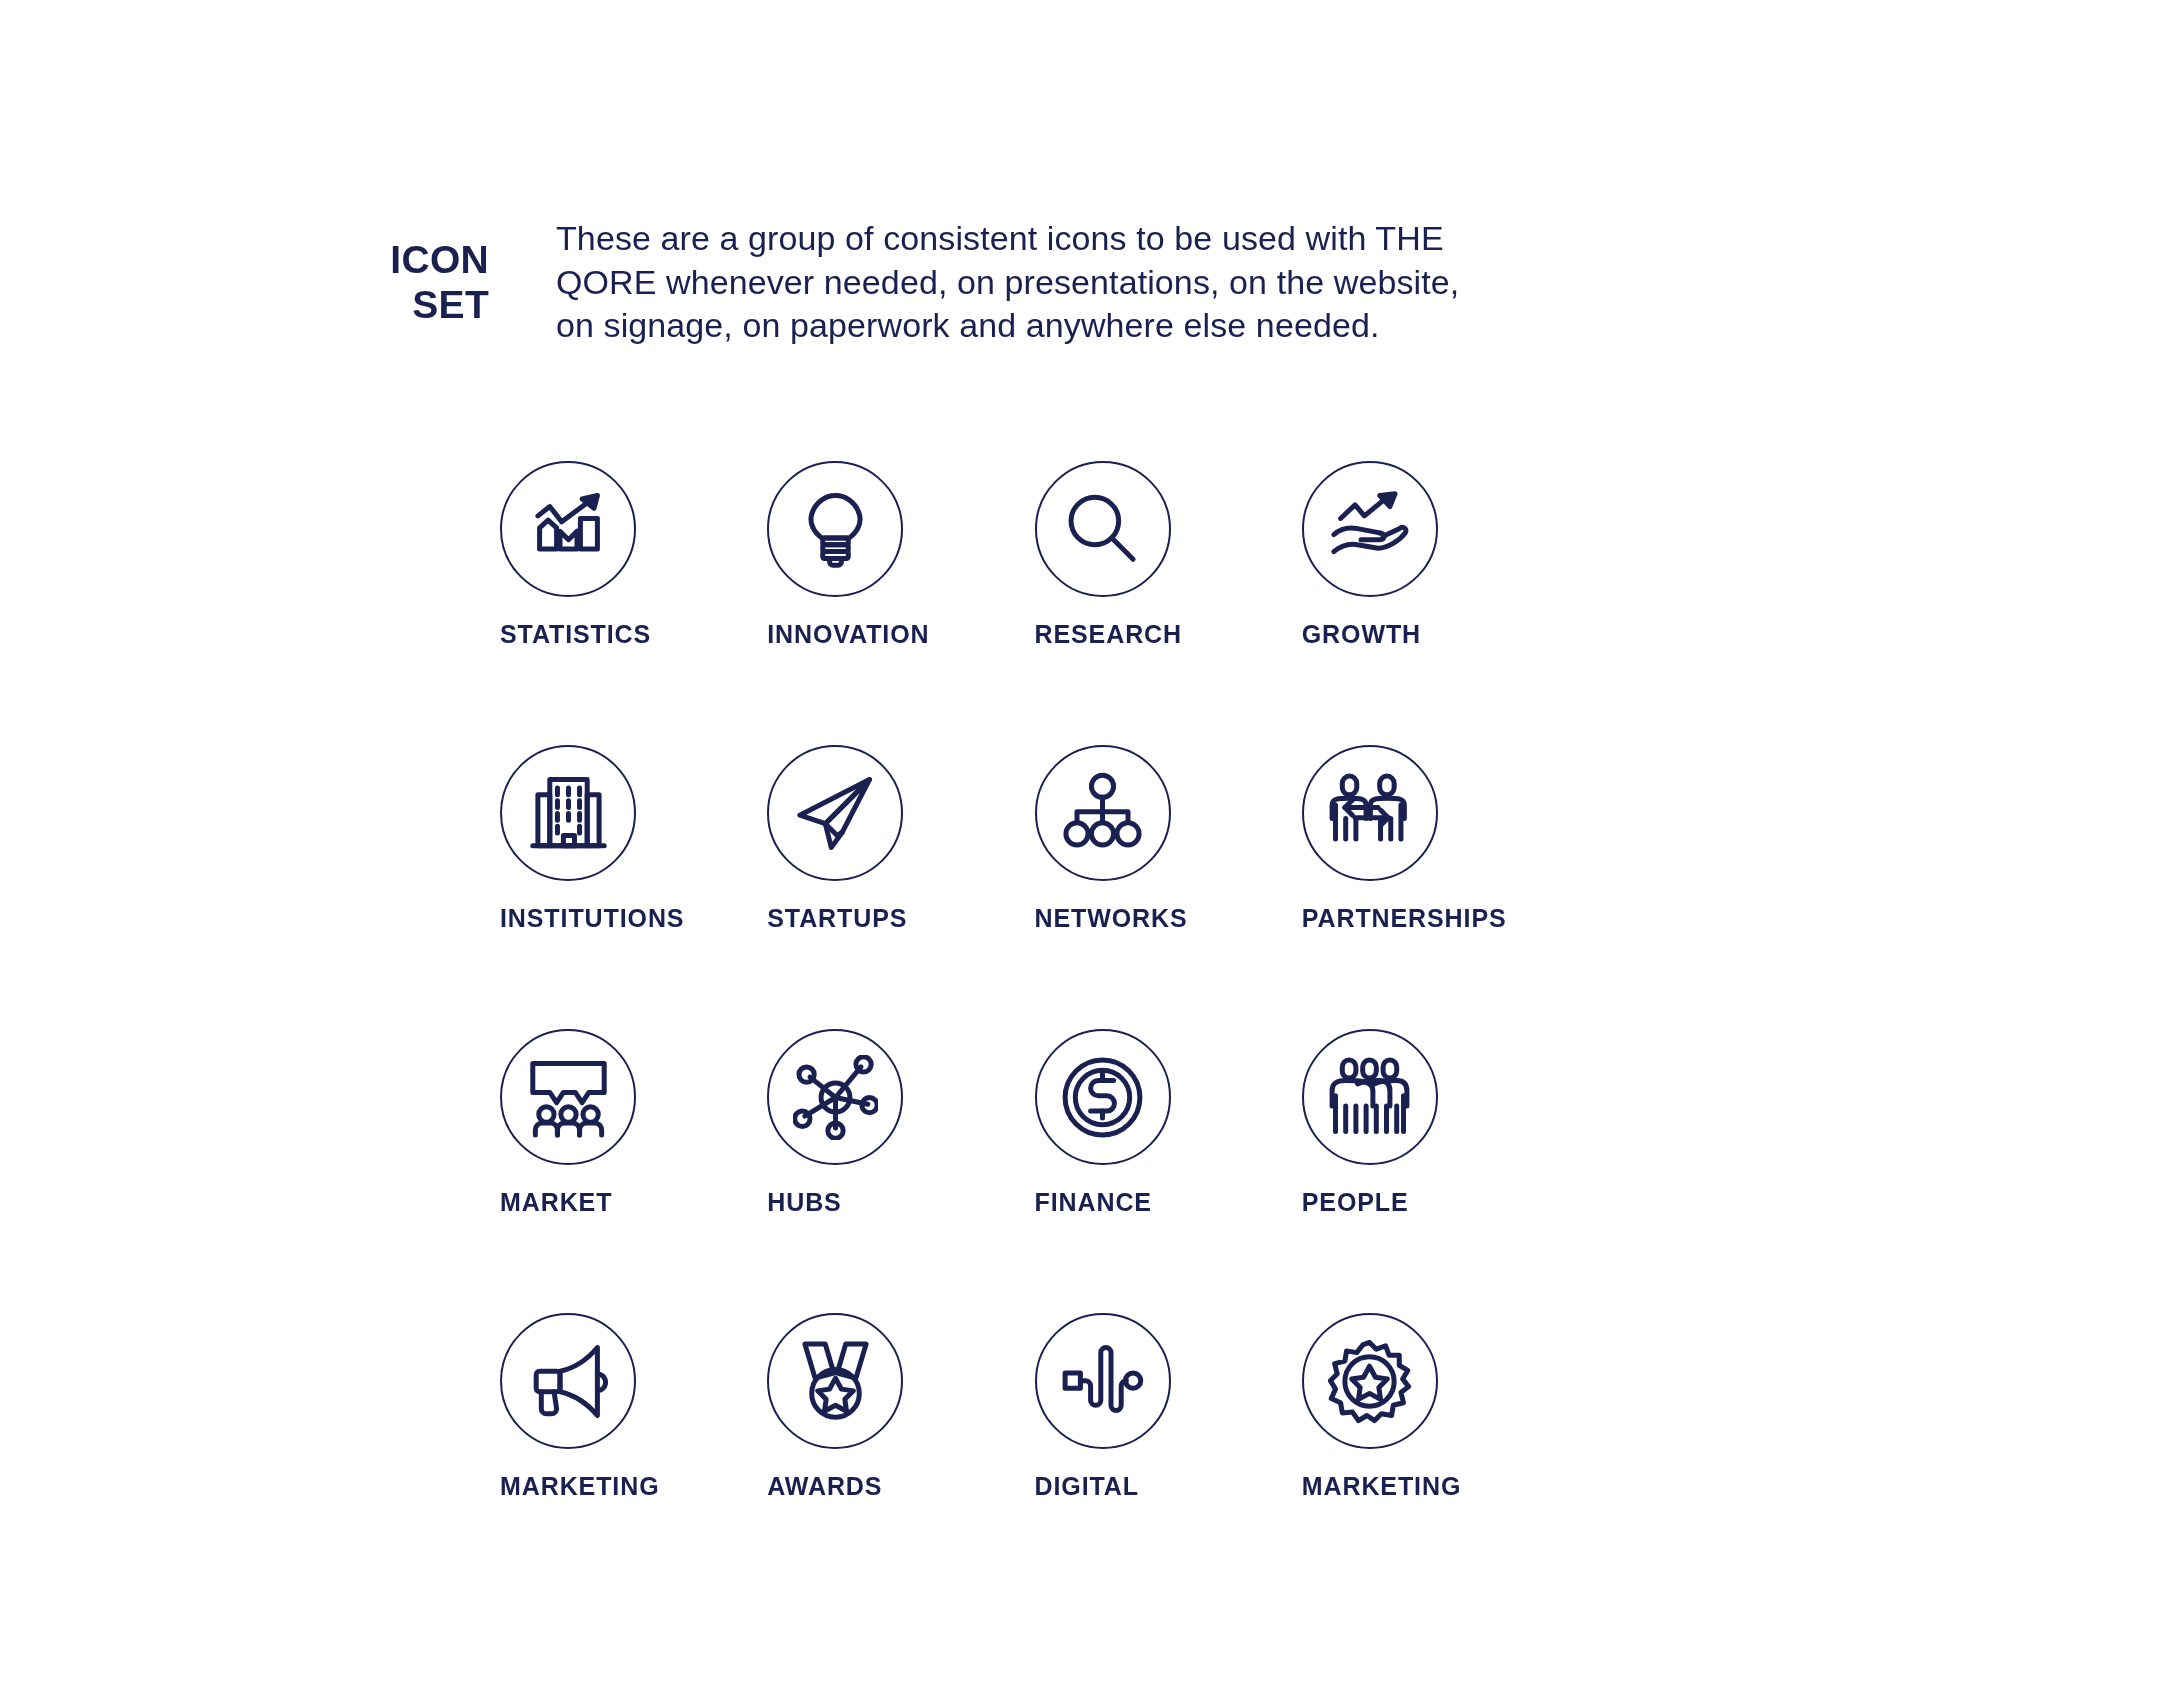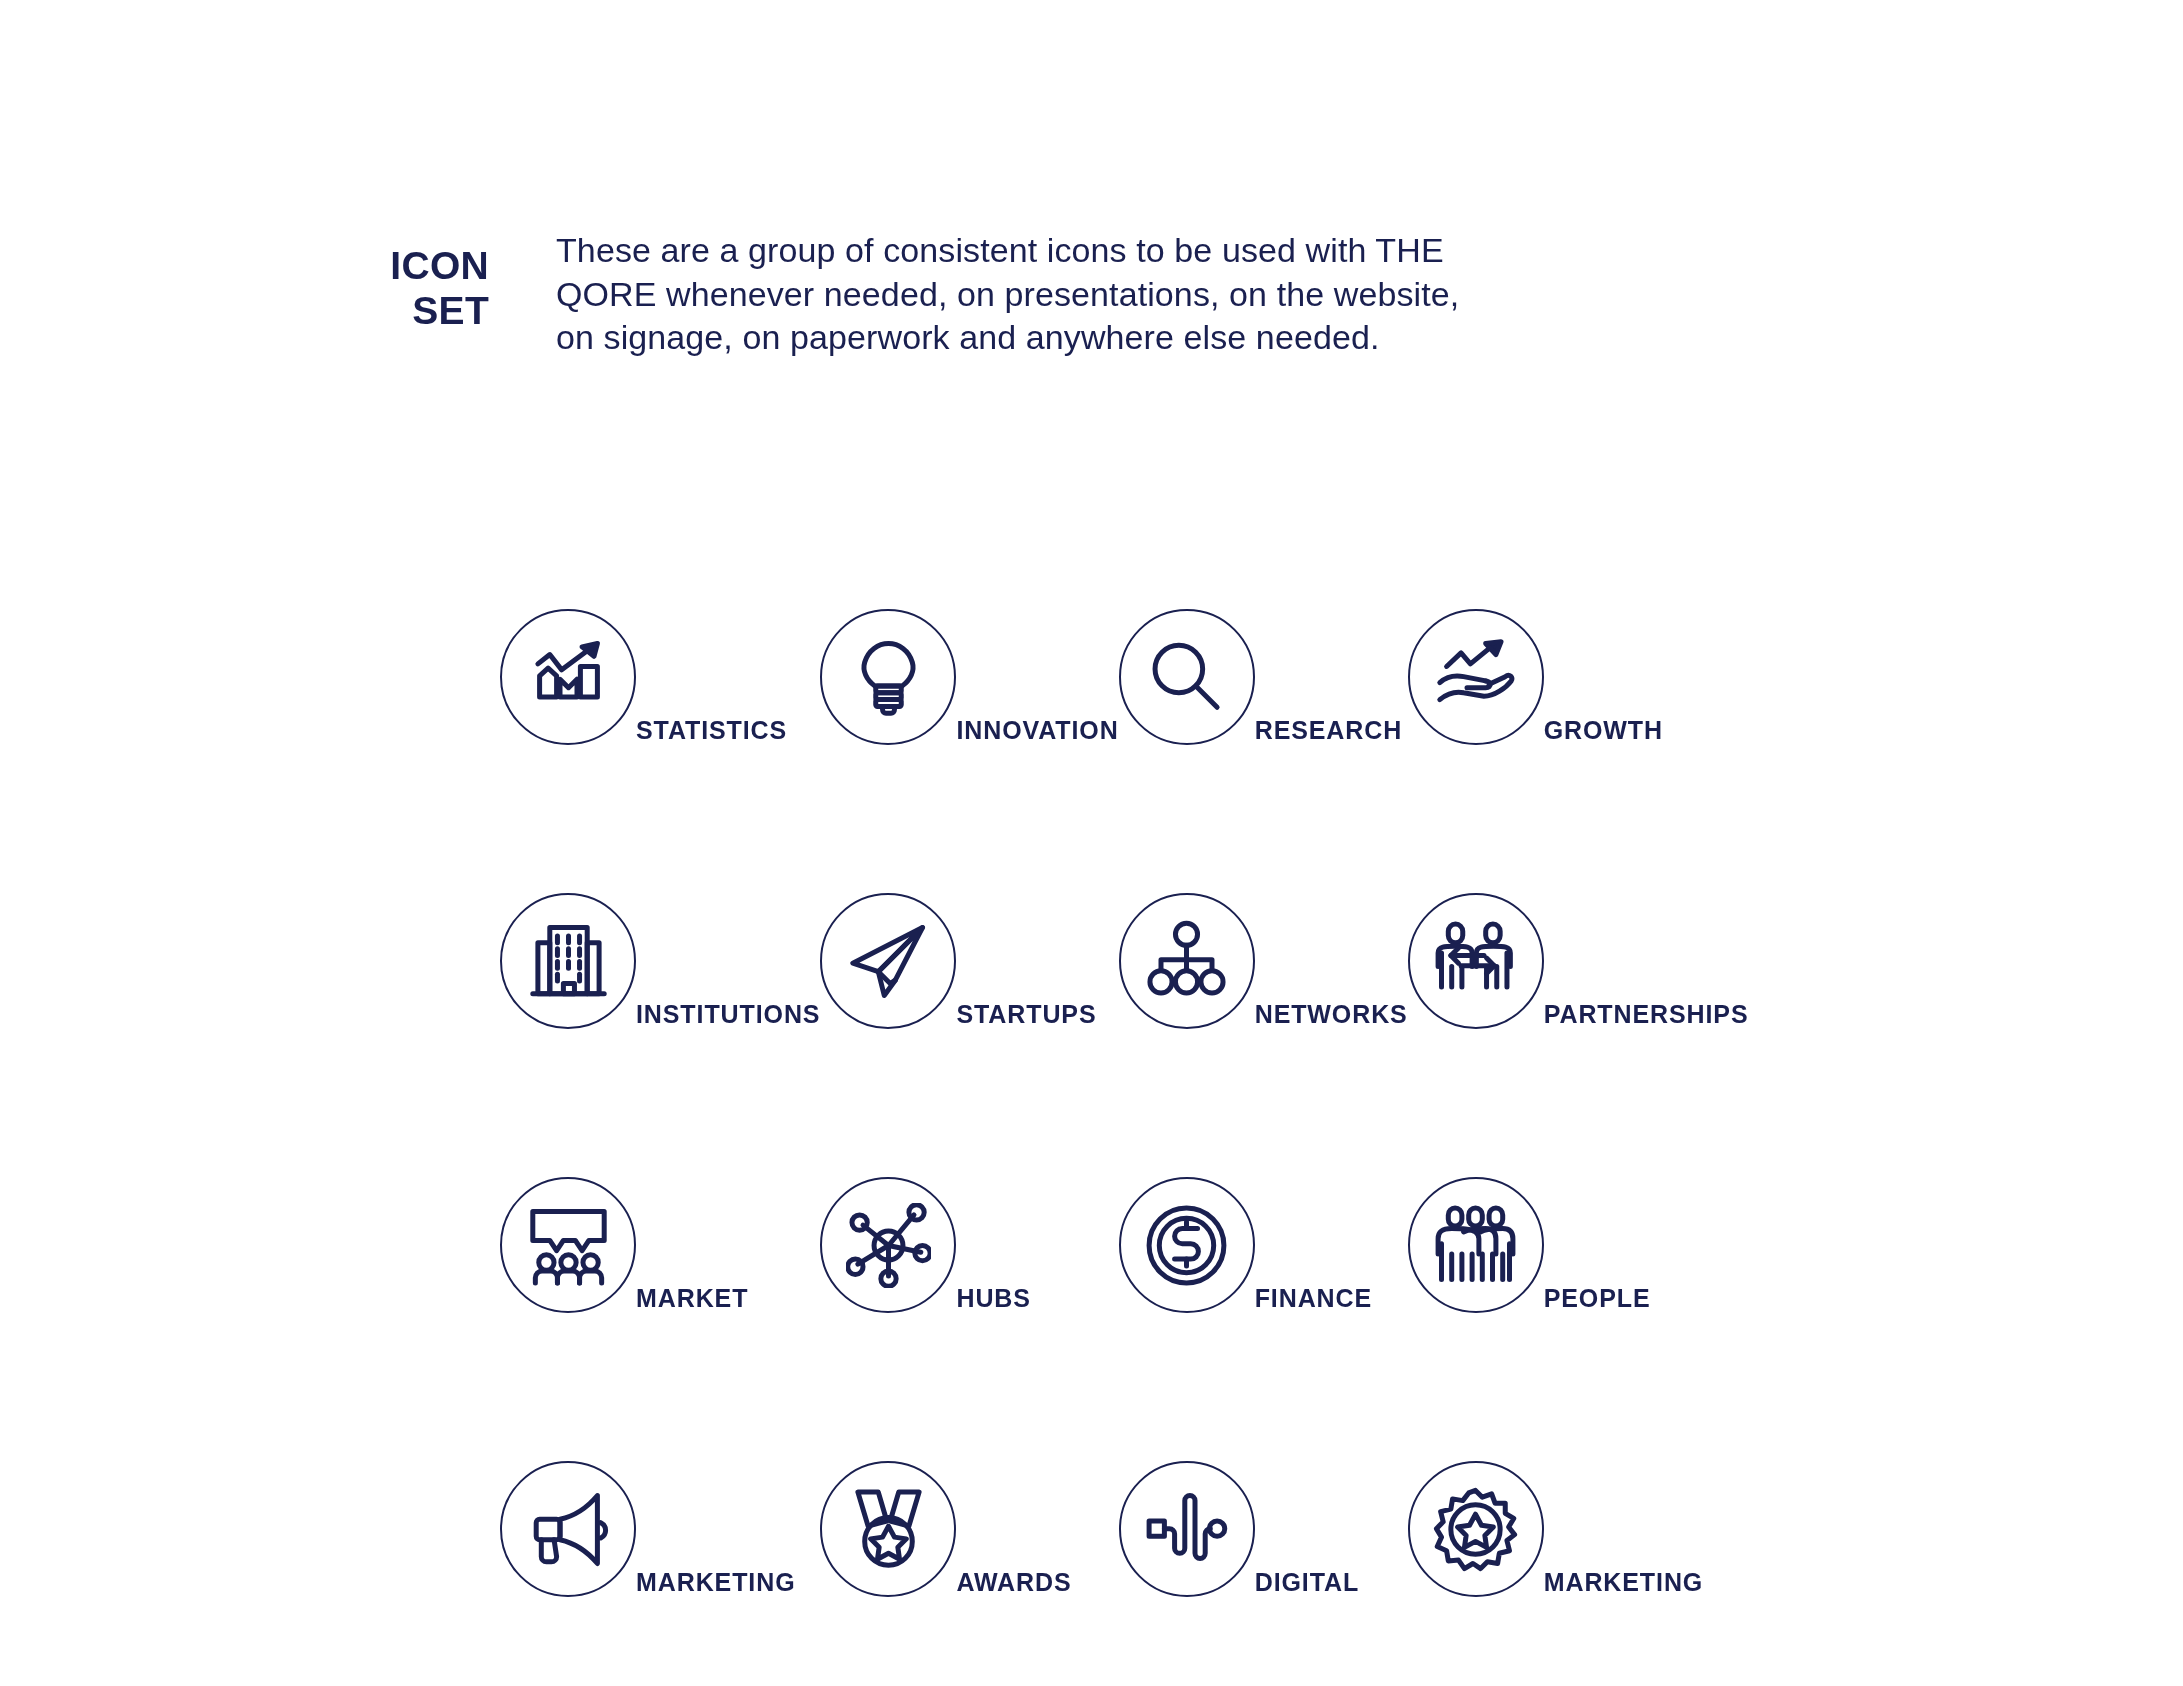--- a/index.html
+++ b/index.html
@@ -47,43 +47,42 @@
     display: block;
   }
   .header-desc {
     margin-left: 67px;
     font-size: 34px;
     line-height: 1.28;
     font-weight: 400;
     color: #1a2050;
     letter-spacing: 0.1px;
     max-width: 1046px;
-    margin-top: 12px;
   }
   .header-desc .line {
     display: block;
     white-space: nowrap;
   }
 
   
   .grid {
     position: absolute;
     left: 500px;
     top: 461px;
     width: 1069px;
     display: grid;
     grid-template-columns: repeat(4, 1fr);
     grid-auto-rows: 284px;
     column-gap: 0px;
     row-gap: 0px;
   }
   .cell {
     display: flex;
-    flex-direction: row;
-    align-items: flex-end;
+    flex-direction: column;
+    align-items: flex-start;
   }
   .badge {
     width: 136px;
     height: 136px;
     border: 2.8px solid #1a2050;
     border-radius: 50%;
     box-sizing: border-box;
     display: flex;
     align-items: center;
     justify-content: center;

